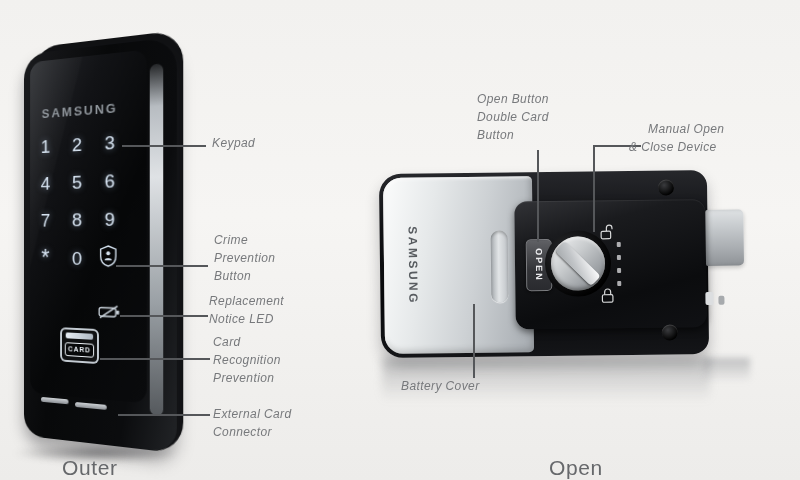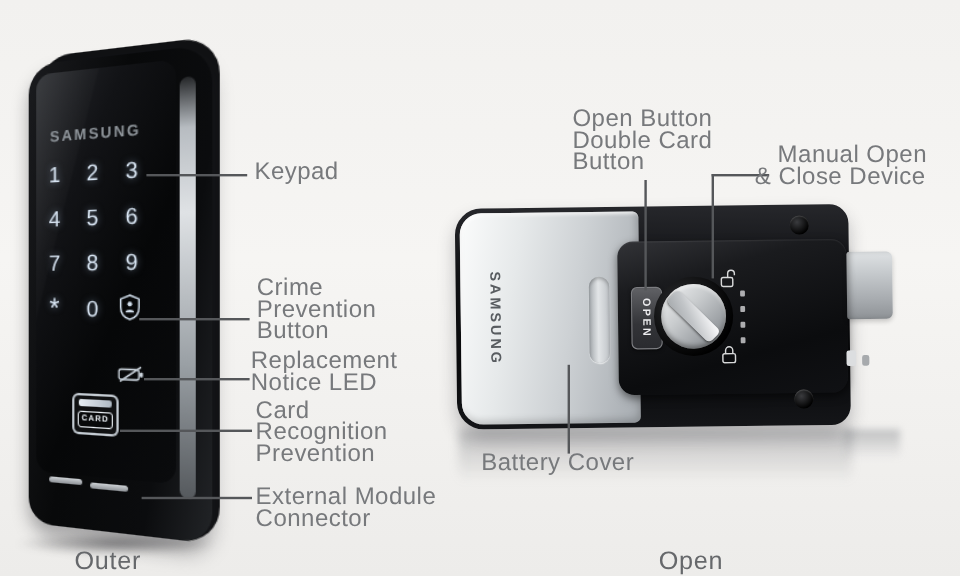--- a/index.html
+++ b/index.html
@@ -2,21 +2,21 @@
 <html><head>
 <meta charset="utf-8">
 <style>
   html,body{margin:0;padding:0;}
   .stage{position:relative;width:800px;height:480px;overflow:hidden;
     background:linear-gradient(180deg,#f2f1ef 0%,#f6f5f3 45%,#edecea 100%);
     font-family:"Liberation Sans", sans-serif;}
   .stage *{position:absolute;box-sizing:border-box;}
 
   
-  .lbl{color:#77797c;font-size:20px;line-height:18px;letter-spacing:.4px;white-space:nowrap;z-index:9;}
+  .lbl{color:#77797c;font-size:12px;line-height:18px;letter-spacing:.4px;white-space:nowrap;z-index:9;font-style:italic;}
   .lbl span{display:block;position:static;}
   .caption{color:#66686b;font-size:21px;letter-spacing:.6px;white-space:nowrap;z-index:9;}
   .lh{height:2px;background:#55575a;z-index:8;}
   .lv{width:2px;background:#55575a;z-index:8;}
 
   
   .outer-wrap{left:18px;top:46px;width:158px;height:398px;
     transform:perspective(460px) rotateY(-15deg);z-index:2;}
   .outer-back{left:9px;top:-6px;width:155px;height:404px;background:#111214;border-radius:30px;}
   .outer-body{left:0;top:0;width:158px;height:398px;border-radius:26px 30px 24px 22px;
@@ -201,21 +201,21 @@
     <span>Notice LED</span>
   </div>
 
   <div class="lbl" style="left:213px;top:333px">
     <span>Card</span>
     <span>Recognition</span>
     <span>Prevention</span>
   </div>
 
   <div class="lbl" style="left:213px;top:405px">
-    <span>External Module</span>
+    <span>External Card</span>
     <span>Connector</span>
   </div>
 
   <div class="lbl" style="left:477px;top:90px">
     <span>Open Button</span>
     <span>Double Card</span>
     <span>Button</span>
   </div>
 
   <div class="lbl" style="left:648px;top:120px">Manual Open</div>

